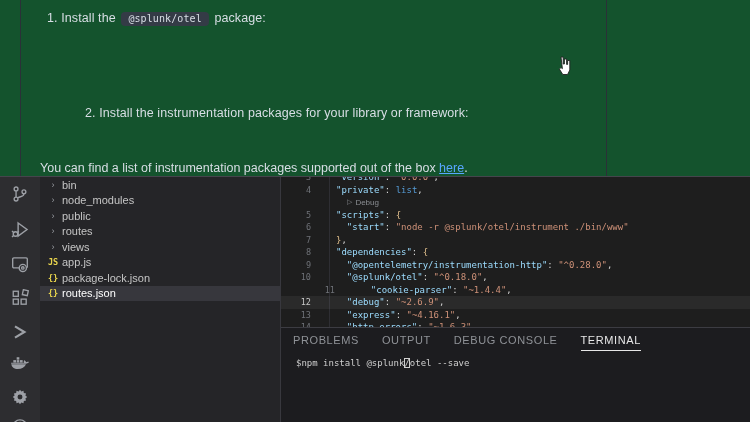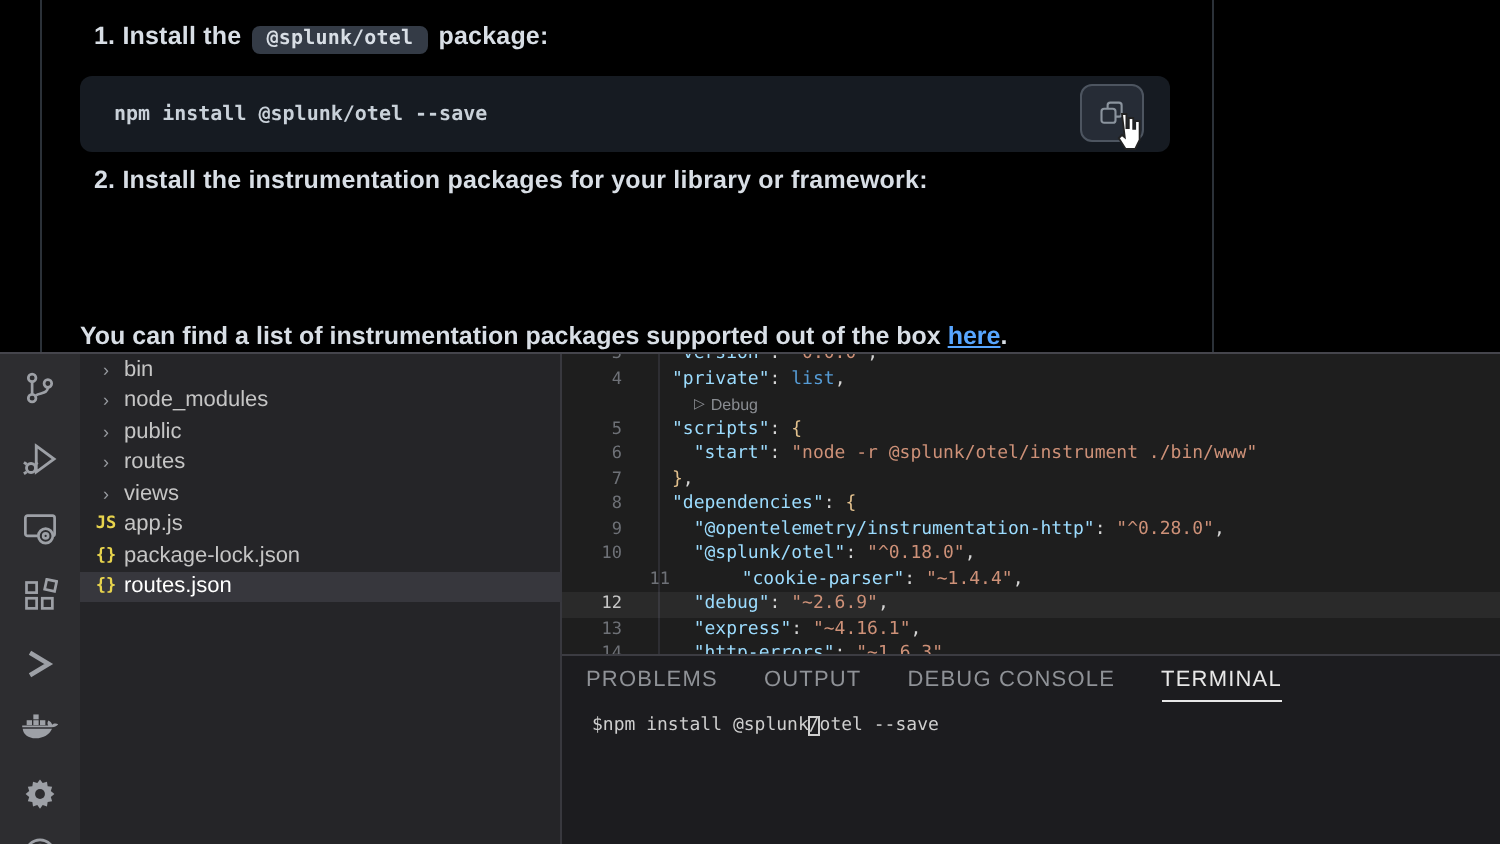--- a/index.html
+++ b/index.html
@@ -1,27 +1,27 @@
 <!DOCTYPE html>
 <html><head>
 <meta charset="utf-8">
 <style>
   * { margin:0; padding:0; box-sizing:border-box; }
   html,body { width:750px; height:422px; overflow:hidden; background:#0d1117; }
   body { font-family:"Liberation Sans", sans-serif; position:relative; }
   #stage { position:absolute; inset:0; width:750px; height:422px; overflow:hidden; }
 
   
-  .doc { position:absolute; left:0; top:0; width:750px; height:176px; background:#000000;font-weight:bold; }
+  .doc { position:absolute; left:0; top:0; width:750px; height:176px; background:#14532d; }
   .doc-vline { position:absolute; top:0; bottom:0; width:1px; background:#2b3138; }
   .doc-vline.left { left:20px; }
   .doc-vline.right { left:606px; }
   .doc-step { position:absolute; left:47px; color:#d8dee5; font-size:12.5px; letter-spacing:.1px; }
   .doc-step.s1 { top:11px; }
-  .doc-step.s2 { top:83px; }
+  .doc-step.s2 { top:106px;margin-left:38px; }
   .pill { display:inline-block; background:#343b46; color:#d8dee5; border-radius:4px;
           padding:1px 7px 2px; font-family:"DejaVu Sans Mono", monospace; font-size:10px; margin:0 2px; }
   .codeblock { position:absolute; left:40px; width:545px; height:38px; background:#161b22;
                border-radius:6px; display:flex; align-items:center; }
   .codeblock.cb1 { top:38px; }
   .codeblock.cb2 { top:112px; }
   .codeblock code { font-family:"DejaVu Sans Mono", monospace; font-size:10px; color:#c9d1d9;
                     padding-left:17px; white-space:pre; }
   .copy-btn { position:absolute; right:13px; top:4px; width:32px; height:29px; background:#262c36;
               border:1px solid #4d5560; border-radius:6px; display:flex; align-items:center;
@@ -79,29 +79,20 @@
 <div id="stage">
 
   <div class="doc">
     <div class="doc-vline left"></div>
     <div class="doc-vline right"></div>
 
     <div class="doc-step s1">
       <span>1. Install the </span><code class="pill">@splunk/otel</code><span> package:</span>
     </div>
 
-    <div class="codeblock cb1">
-      <code>npm install @splunk/otel --save</code>
-      <div class="copy-btn">
-        <svg width="14" height="14" viewBox="0 0 16 16">
-          <rect x="5.5" y="1.5" width="8" height="8" rx="1.5" fill="none" stroke="#8b949e" stroke-width="1.2"></rect>
-          <rect x="2" y="5" width="8" height="8" rx="1.5" fill="#262c36" stroke="#8b949e" stroke-width="1.2"></rect>
-        </svg>
-      </div>
-    </div>
 
     <div class="doc-step s2">2. Install the instrumentation packages for your library or framework:</div>
 
 
     <div class="doc-footer">
       <span>You can find a list of instrumentation packages supported out of the box </span><a>here</a><span>.</span>
     </div>
 
     <svg class="cursor-overlay" viewBox="0 0 18 22">
       <path d="M6 2 h2.2 v7 h1.2 V4 h2.2 v5.4 h1 V5.5 h2.2 v9.5 l-2.2 4.5 h-4.8 l-3.4 -5.4 1.6 -1.6 1.4 1.2 Z" fill="#ffffff" stroke="#222222" stroke-width="0.9"></path>

